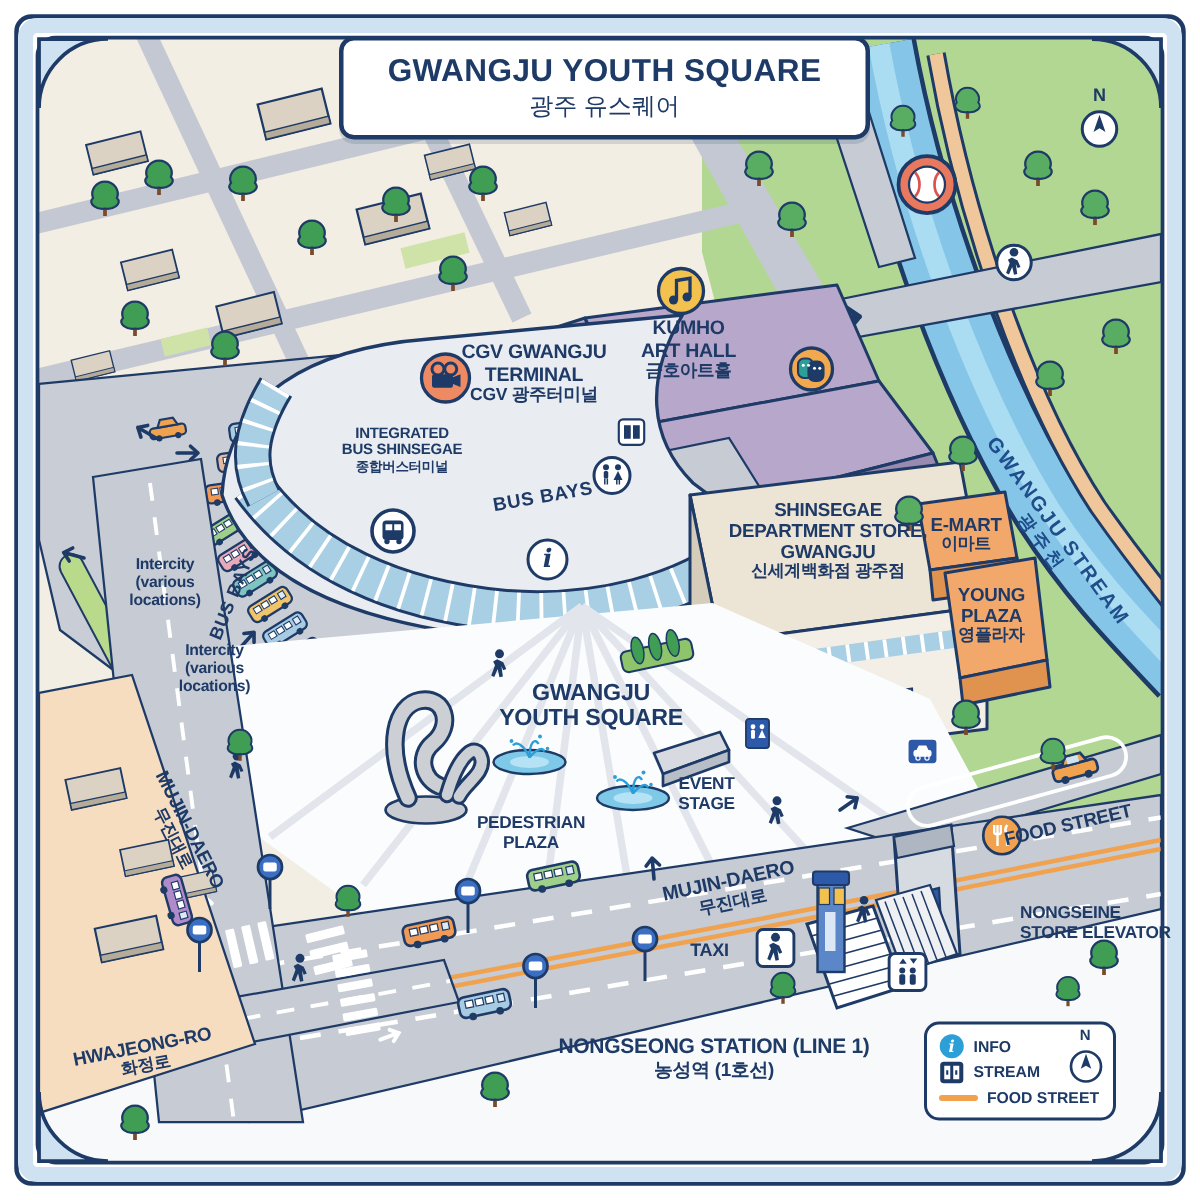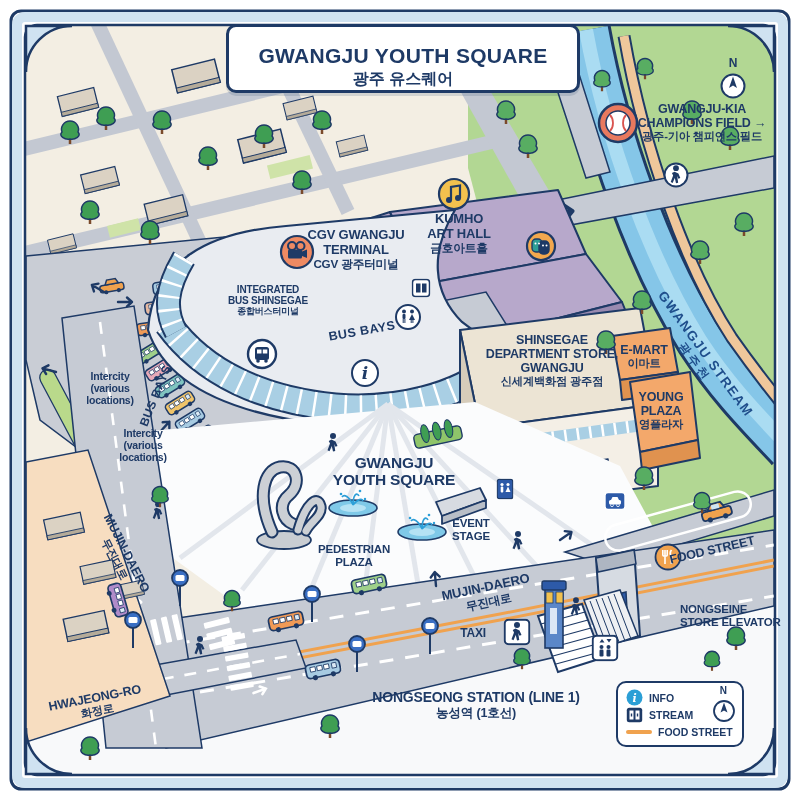--- a/index.html
+++ b/index.html
@@ -6,24 +6,24 @@
   body{width:800px;height:800px;background:#fff;font-family:"Liberation Sans","DejaVu Sans",sans-serif;}
   #stage{position:relative;width:800px;height:800px;overflow:hidden;color:#1e3a66;}
   svg.art{position:absolute;left:0;top:0;z-index:1;}
   .lbl{position:absolute;font-weight:700;color:#1e3a66;text-align:center;line-height:1.12;
        white-space:nowrap;transform:translate(-50%,-50%);z-index:5;letter-spacing:-0.2px;}
   .lbl .ko{font-size:0.9em;}
   .lbl.left{text-align:left;transform:translate(0,-50%);padding-left:40px;}
   .icon{position:absolute;transform:translate(-50%,-50%);z-index:4;display:flex;align-items:center;justify-content:center;box-sizing:border-box;}
   .circ{border-radius:50%;background:#fff;border:2.5px solid #1e3a66;}
   #banner{position:absolute;left:226px;top:24px;width:348px;height:63px;background:#fff;border:3.5px solid #1e3a66;
-          border-radius:10px;z-index:6;display:flex;flex-direction:column;align-items:center;justify-content:flex-end;
+          border-radius:10px;z-index:6;display:flex;flex-direction:column;align-items:center;justify-content:center;
           box-shadow:0 3px 0 rgba(30,58,102,.15);}
   #banner .t1{font-size:21px;font-weight:700;letter-spacing:0.3px;}
-  #banner .t2{font-size:16px;font-weight:700;margin-top:1px;}
+  #banner .t2{font-size:16px;font-weight:400;margin-top:1px;}
   #legend{position:absolute;left:616px;top:681px;width:128px;height:66px;background:#fff;border:2.5px solid #1e3a66;
           border-radius:10px;z-index:6;padding:6px 8px;box-sizing:border-box;}
   #legend .row{display:flex;align-items:center;gap:6px;height:17px;font-size:10.5px;font-weight:700;}
   #legend .lg-compass{position:absolute;right:6px;top:16px;}
   #legend .lg-n{position:absolute;right:15px;top:2px;font-size:10px;font-weight:700;}
   .mini{display:inline-flex;align-items:center;justify-content:center;flex:none;}
 </style>
 </head>
 <body>
 
@@ -541,25 +541,20 @@
 </div>
 
 <div class="icon" style="left:668px;top:557px">
   <svg width="28" height="28">
     <circle cx="14" cy="14" r="12.5" fill="#f0a24e" stroke="#1e3a66" stroke-width="1.8"></circle>
     <path d="M11,7 L11,21 M8.8,7 L8.8,12 M13.2,7 L13.2,12 M8.8,12 C8.8,13.5 13.2,13.5 13.2,12" stroke="#fff" stroke-width="1.6" fill="none"></path>
     <path d="M17.5,7 C15.8,9 15.8,12 17.5,13 L17.5,21" stroke="#fff" stroke-width="1.8" fill="none"></path>
   </svg>
 </div>
 
-<div class="lbl" style="left:702px;top:122px;font-size:12.5px">
-  <div>GWANGJU-KIA</div>
-  <div>CHAMPIONS FIELD →</div>
-  <div class="ko">광주-기아 챔피언스 필드</div>
-</div>
 
 <div class="lbl" style="left:700px;top:358px;font-size:13.5px;letter-spacing:1.5px;transform:translate(-50%,-50%) rotate(54deg);color:#1f4e8c">
   <div>GWANGJU STREAM</div>
   <div class="ko" style="letter-spacing:3px">광주천</div>
 </div>
 
 <div class="lbl" style="left:356px;top:249px;font-size:13px">
   <div>CGV GWANGJU</div>
       <div>TERMINAL</div>
   <div class="ko">CGV 광주터미널</div>

